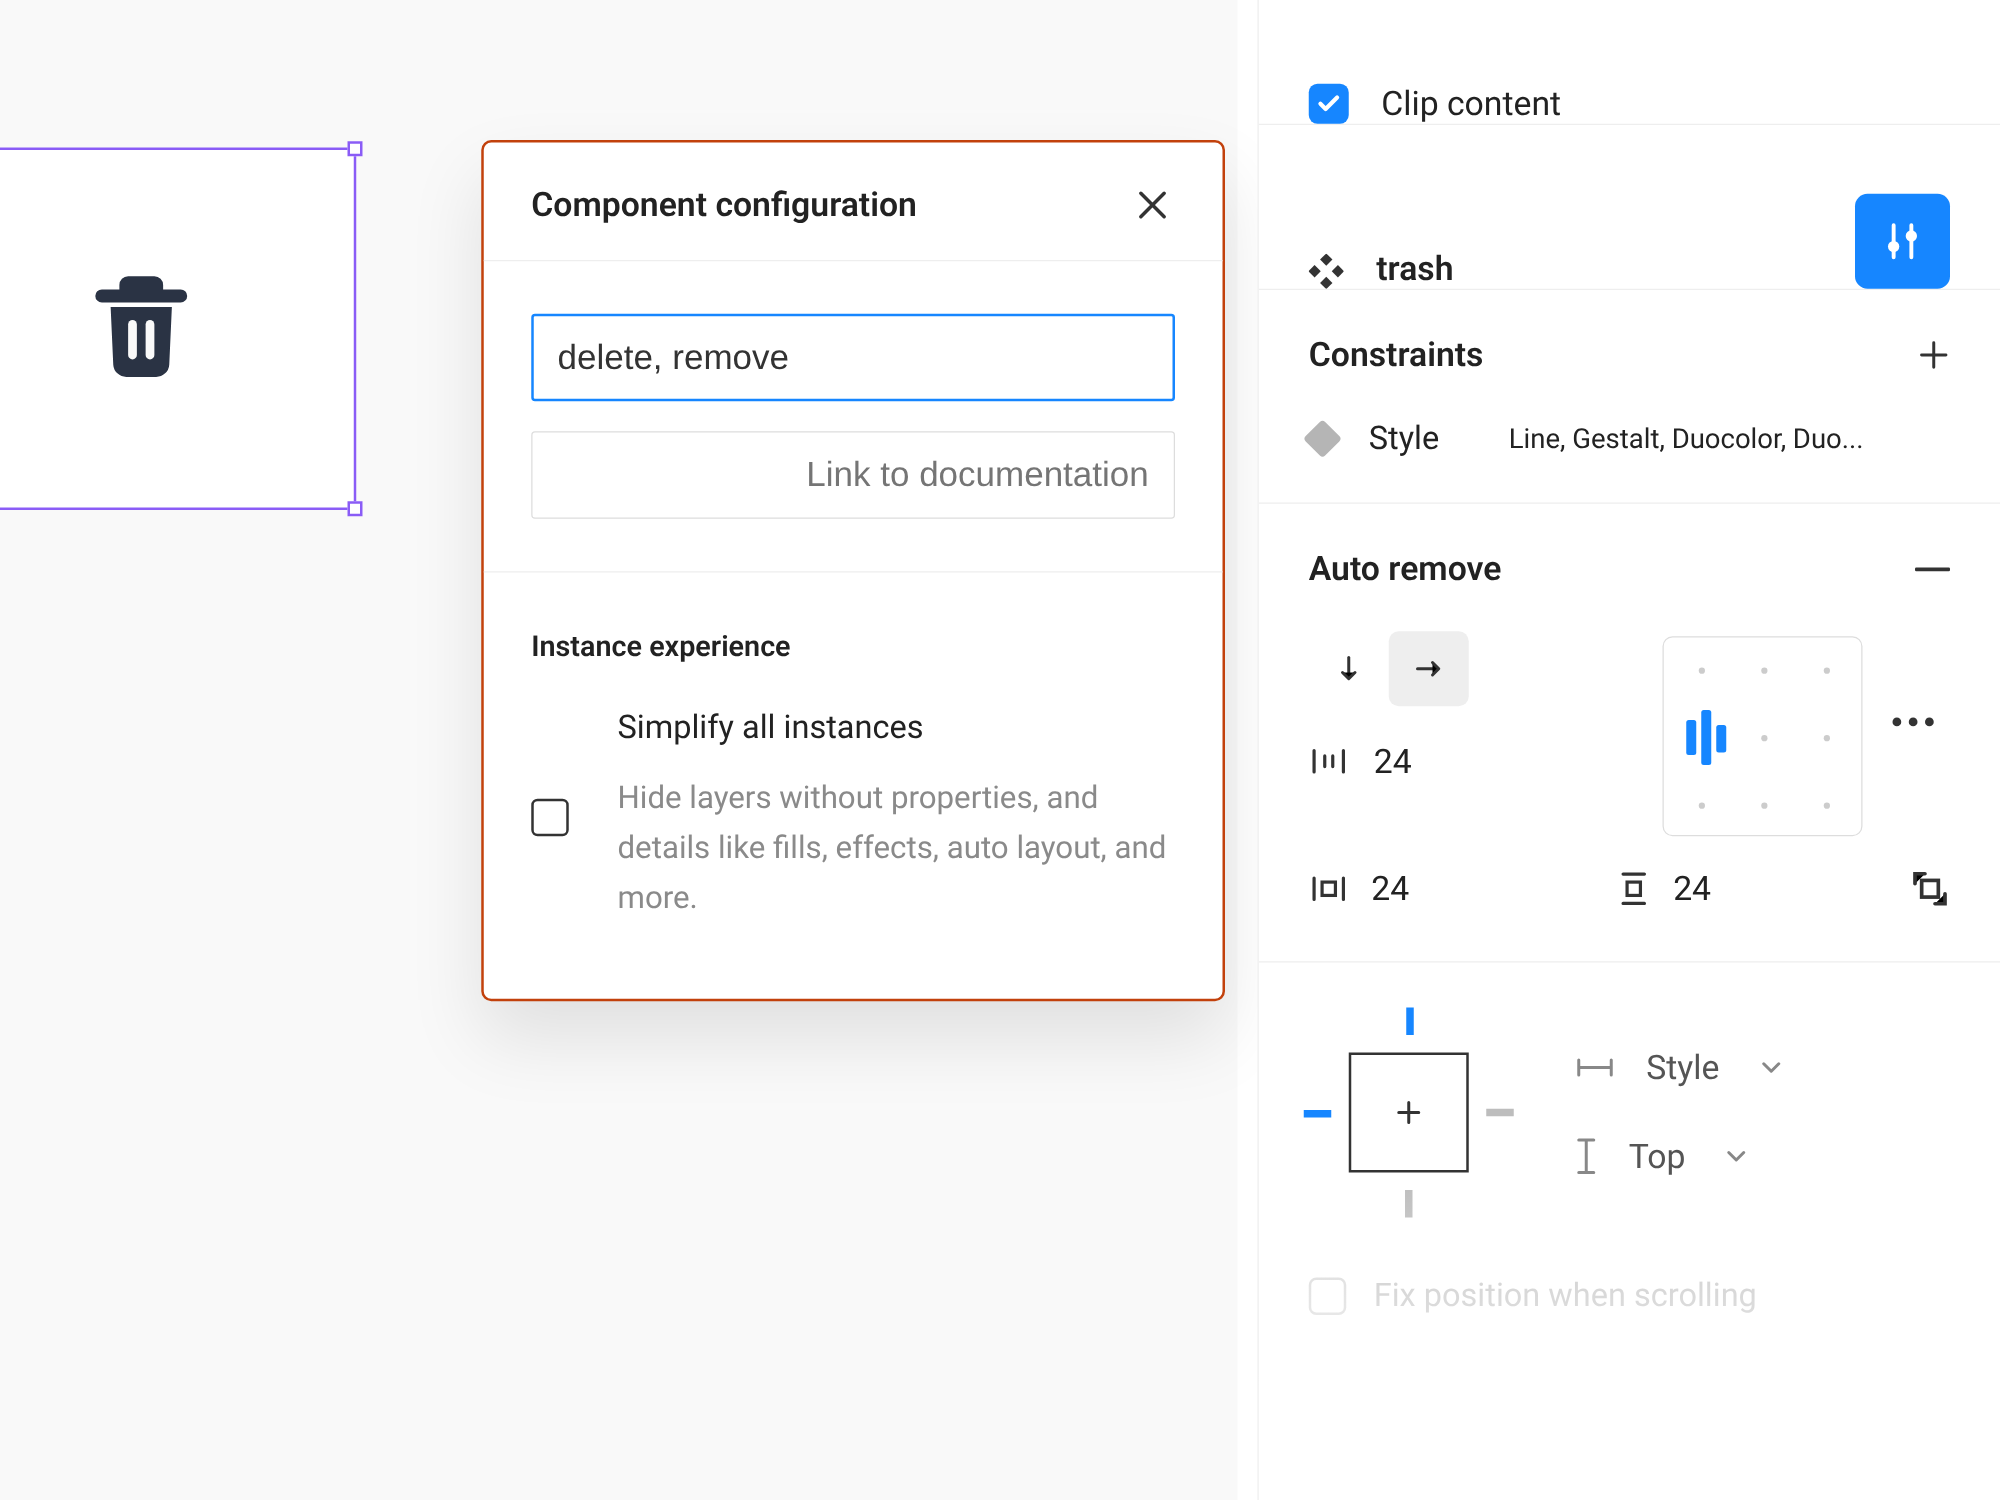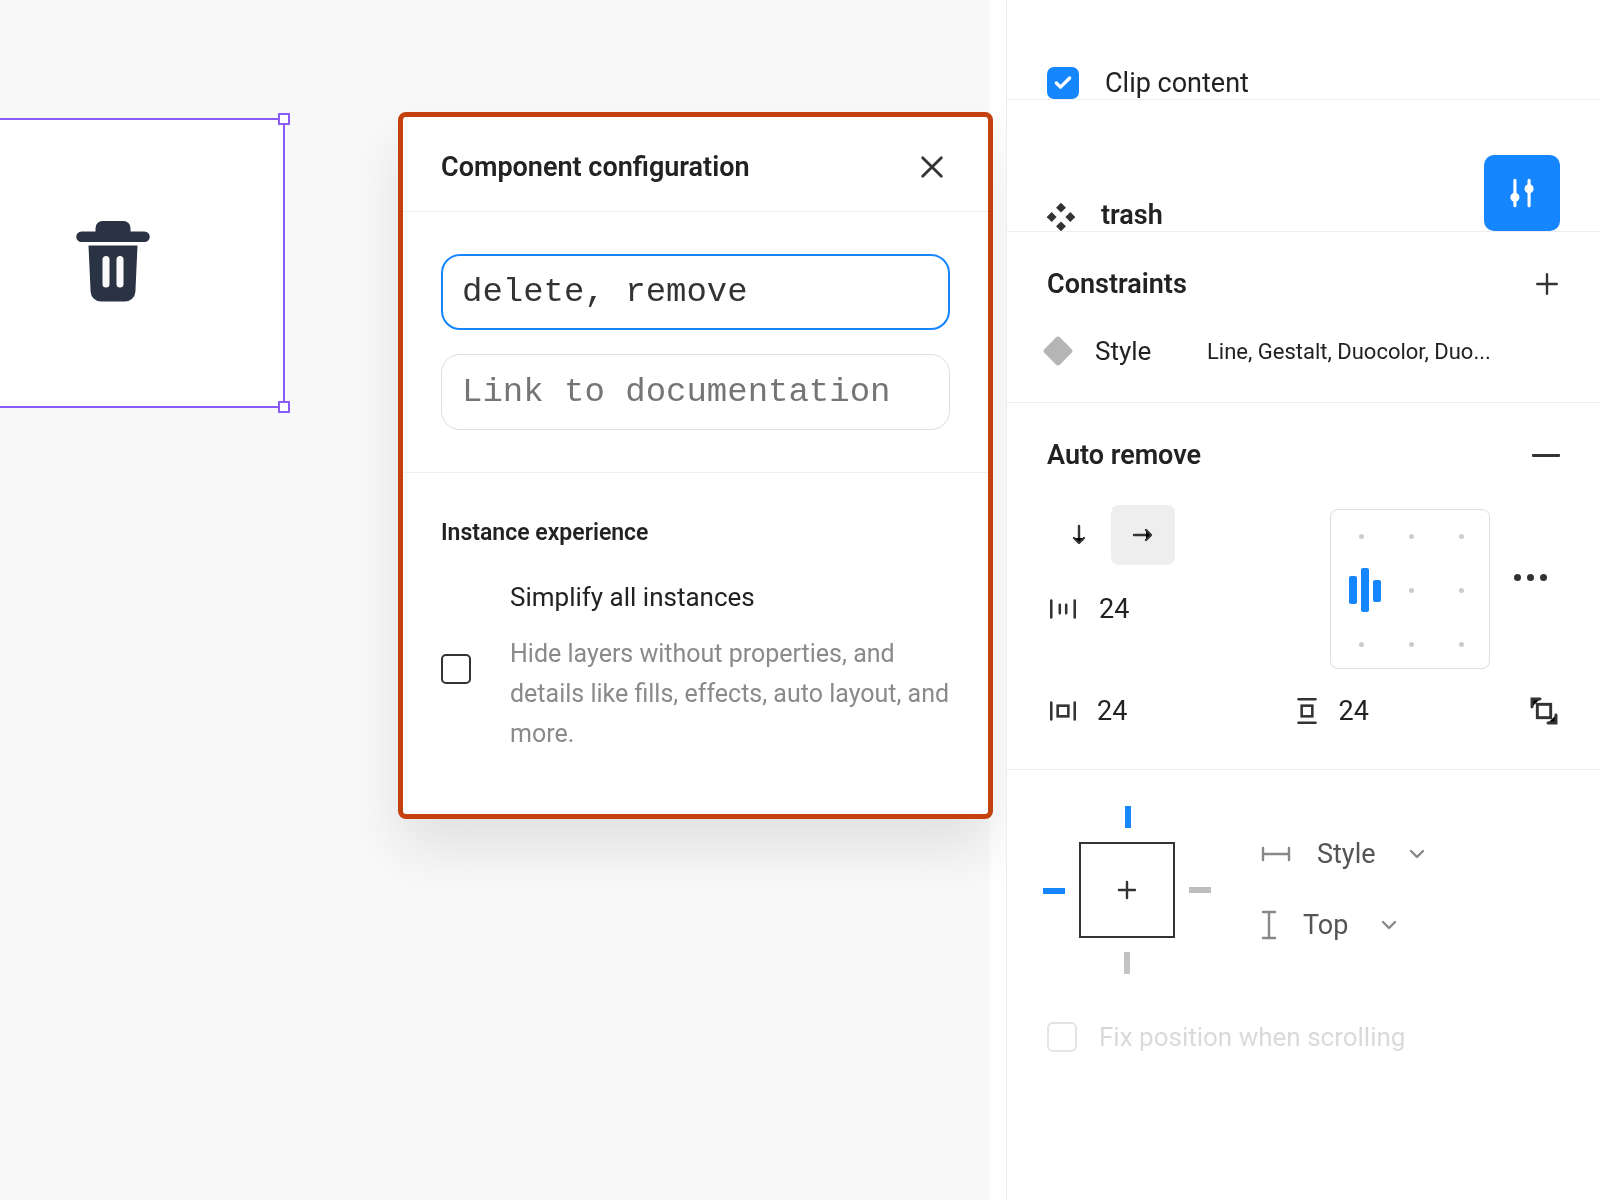--- a/index.html
+++ b/index.html
@@ -10,28 +10,28 @@
   .canvas { position: absolute; left: 0; top: 0; width: 990px; height: 1200px; background: #f9f9f9; }
 
   
   .sel-frame { position: absolute; left: -60px; top: 118px; width: 345px; height: 290px; background: #fff; border: 2px solid #8a5cf6; }
   .sel-handle { position: absolute; width: 12px; height: 12px; background: #fff; border: 2px solid #8a5cf6; }
   .sel-h-tr { right: -7px; top: -7px; }
   .sel-h-br { right: -7px; bottom: -7px; }
   .trash-icon-canvas { position: absolute; left: 50%; top: 50%; transform: translate(-50%, -50%); }
 
   
-  .modal { position: absolute; left: 398px; top: 112px; width: 595px; background: #fff; border-radius: 8px; border: 5px solid #c2410c; box-shadow: 0 30px 60px rgba(0,0,0,0.10); }
+  .modal { position: absolute; left: 385px; top: 112px; width: 595px; background: #fff; border-radius: 8px; border: 2px solid #c2410c; box-shadow: 0 30px 60px rgba(0,0,0,0.10); }
   .modal-header { display: flex; align-items: center; justify-content: space-between; padding: 32px 38px 26px 38px; border-bottom: 1px solid #eee; }
   .modal-title { font-size: 27px; font-weight: 600; color: #222; }
   .modal-close { width: 36px; height: 36px; display: flex; align-items: center; justify-content: center; cursor: pointer; }
   .modal-body { padding: 42px 38px 0 38px; }
-  .field { width: 100%; border: 1px solid #ddd; border-radius: 19px; padding: 18px 20px; font-size: 34px; color: #333; background: #fff; font-family: Liberation Mono, monospace; }
+  .field { width: 100%; border: 1px solid #ddd; border-radius: 3px; padding: 18px 20px; font-size: 28px; color: #333; background: #fff; font-family: Liberation Sans, sans-serif; }
   .field.focused { border: 2px solid #1686ff; padding: 17px 19px; }
-  .field.placeholder { color: #be185d; }
+  .field.placeholder { color: #be185d; text-align: right; }
   .field + .field { margin-top: 24px; }
 
   .section-divider { height: 1px; background: #eee; margin-top: 42px; }
   .section2 { padding: 46px 38px 60px 38px; }
   .section2-title { font-size: 23px; font-weight: 600; color: #222; margin-bottom: 36px; }
   .chk-row { display: flex; align-items: center; gap: 39px; }
   .chk { width: 30px; height: 30px; border: 2.5px solid #333; border-radius: 5px; flex-shrink: 0; margin-top: 2px; cursor: pointer; background:#fff;}
   .chk-text { flex: 1; }
   .chk-label { font-size: 26px; color: #222; margin-bottom: 22px; }
   .chk-desc { font-size: 25px; line-height: 1.6; color: #8a8a8a; }

